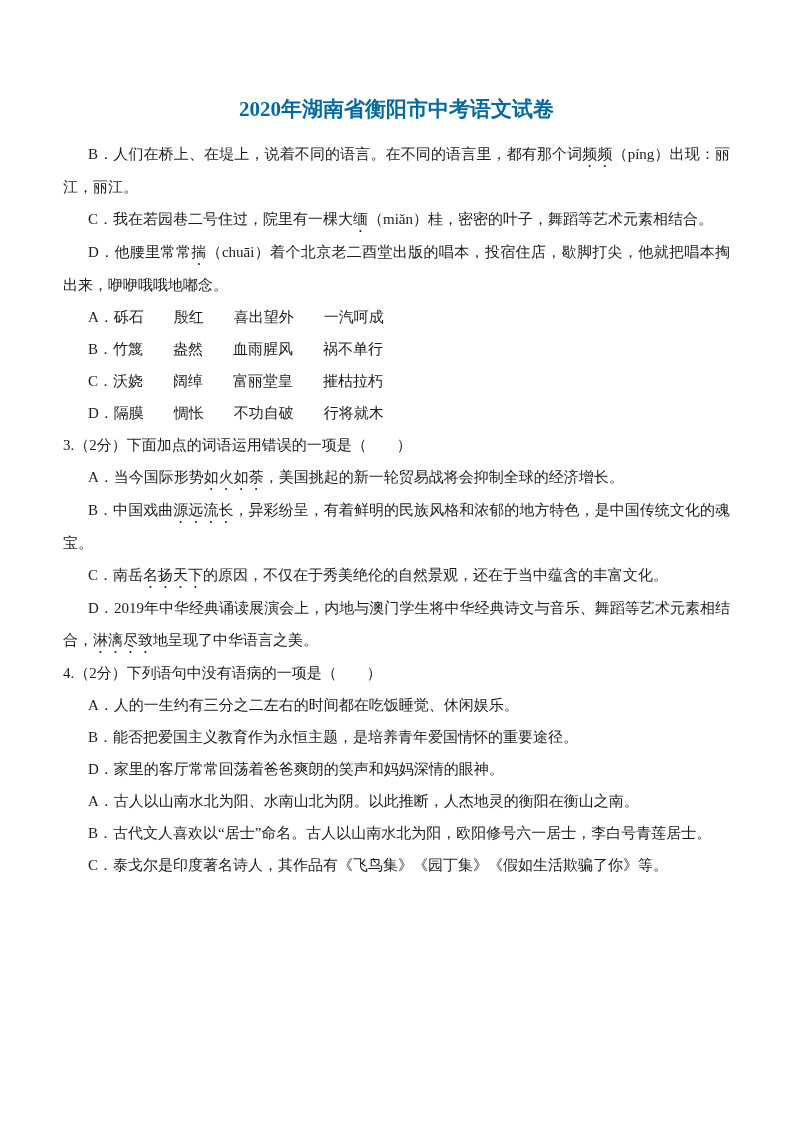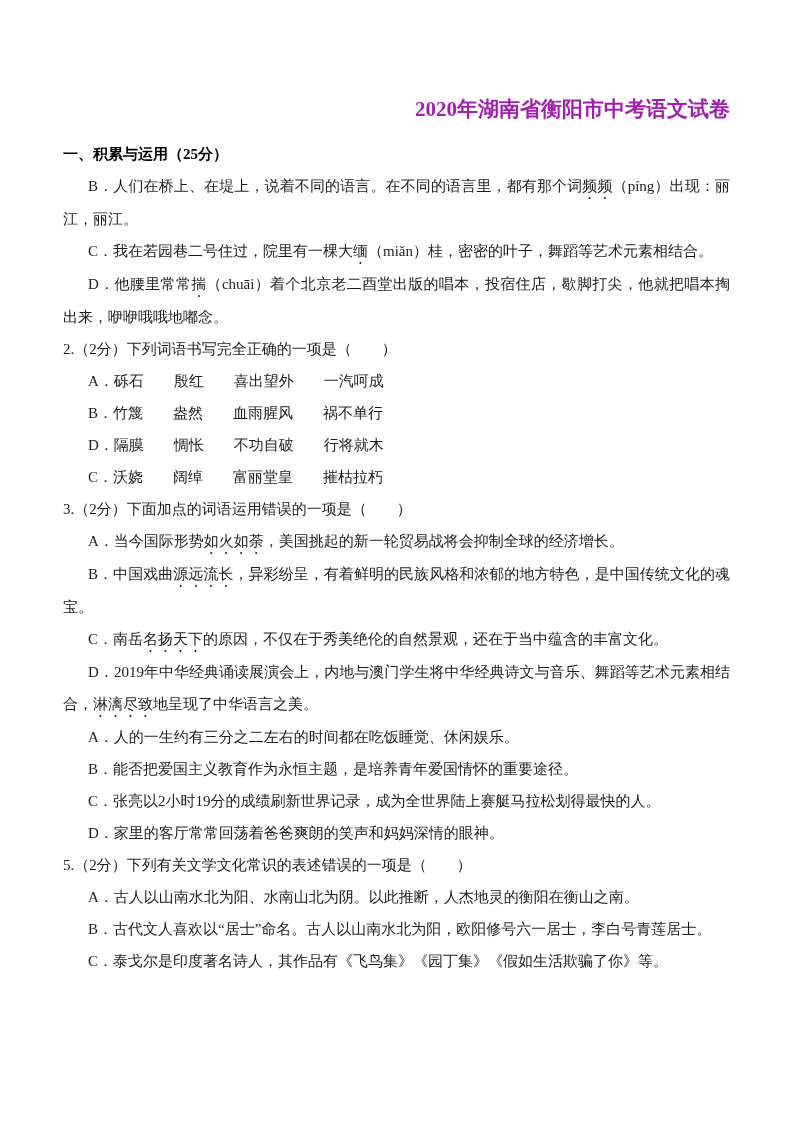--- a/index.html
+++ b/index.html
@@ -18,22 +18,22 @@
     box-sizing: border-box;
     width: 793px;
     height: 1122px;
     padding: 94px 63px 0 63px;
   }
   .title {
     margin: 0 0 14px 0;
     font-size: 21px;
     font-weight: bold;
     line-height: 30px;
-    text-align: right;
-    color: #a21caf;
+    text-align: center;
+    color: #0369a1;
   }
   .line {
     margin: 0;
     font-size: 15px;
     line-height: 32px;
     text-align: justify;
     text-justify: inter-ideograph;
   }
   .heading {
     font-weight: bold;
@@ -48,48 +48,45 @@
     text-emphasis: filled dot;
     text-emphasis-position: under right;
   }
 </style>
 </head>
 <body>
 
 <div class="page">
   <h1 class="title">2020年湖南省衡阳市中考语文试卷</h1>
 
-  <p class="line heading">一、积累与运用（25分）</p>
 
   <div id="questions">
       <section>
         <p class="line option"><span>B．</span><span>人们在桥上、在堤上，说着不同的语言。在不同的语言里，都有那个词</span><span class="emph">频频</span><span>（píng）出现：丽江，丽江。</span></p>
         <p class="line option"><span>C．</span><span>我在若园巷二号住过，院里有一棵大</span><span class="emph">缅</span><span>（miǎn）桂，密密的叶子，舞蹈等艺术元素相结合。</span></p>
         <p class="line option"><span>D．</span><span>他腰里常常</span><span class="emph">揣</span><span>（chuāi）着个北京老二酉堂出版的唱本，投宿住店，歇脚打尖，他就把唱本掏出来，咿咿哦哦地嘟念。</span></p>
       </section>
       <section>
-        <p class="line stem">2.（2分）下列词语书写完全正确的一项是（　　）</p>
         <p class="line option"><span>A．</span><span>砾石　　殷红　　喜出望外　　一汽呵成</span></p>
         <p class="line option"><span>B．</span><span>竹篾　　盎然　　血雨腥风　　祸不单行</span></p>
+        <p class="line option"><span>C．</span><span>沃娆　　阔绰　　富丽堂皇　　摧枯拉朽</span></p>
         <p class="line option"><span>D．</span><span>隔膜　　惆怅　　不功自破　　行将就木</span></p>
-        <p class="line option"><span>C．</span><span>沃娆　　阔绰　　富丽堂皇　　摧枯拉朽</span></p>
       </section>
       <section>
         <p class="line stem">3.（2分）下面加点的词语运用错误的一项是（　　）</p>
         <p class="line option"><span>A．</span><span>当今国际形势</span><span class="emph">如火如荼</span><span>，美国挑起的新一轮贸易战将会抑制全球的经济增长。</span></p>
         <p class="line option"><span>B．</span><span>中国戏曲</span><span class="emph">源远流长</span><span>，异彩纷呈，有着鲜明的民族风格和浓郁的地方特色，是中国传统文化的魂宝。</span></p>
         <p class="line option"><span>C．</span><span>南岳</span><span class="emph">名扬天下</span><span>的原因，不仅在于秀美绝伦的自然景观，还在于当中蕴含的丰富文化。</span></p>
         <p class="line option"><span>D．</span><span>2019年中华经典诵读展演会上，内地与澳门学生将中华经典诗文与音乐、舞蹈等艺术元素相结合，</span><span class="emph">淋漓尽致</span><span>地呈现了中华语言之美。</span></p>
       </section>
       <section>
+        <p class="line stem">4.（2分）下列语句中没有语病的一项是（　　）</p>
         <p class="line option"><span>A．</span><span>人的一生约有三分之二左右的时间都在吃饭睡觉、休闲娱乐。</span></p>
         <p class="line option"><span>B．</span><span>能否把爱国主义教育作为永恒主题，是培养青年爱国情怀的重要途径。</span></p>
-        <p class="line option"><span>C．</span><span>张亮以2小时19分的成绩刷新世界记录，成为全世界陆上赛艇马拉松划得最快的人。</span></p>
         <p class="line option"><span>D．</span><span>家里的客厅常常回荡着爸爸爽朗的笑声和妈妈深情的眼神。</span></p>
       </section>
       <section>
-        <p class="line stem">5.（2分）下列有关文学文化常识的表述错误的一项是（　　）</p>
         <p class="line option"><span>A．</span><span>古人以山南水北为阳、水南山北为阴。以此推断，人杰地灵的衡阳在衡山之南。</span></p>
         <p class="line option"><span>B．</span><span>古代文人喜欢以“居士”命名。古人以山南水北为阳，欧阳修号六一居士，李白号青莲居士。</span></p>
         <p class="line option"><span>C．</span><span>泰戈尔是印度著名诗人，其作品有《飞鸟集》《园丁集》《假如生活欺骗了你》等。</span></p>
       </section>
     </div>
 </div>
 
 </body></html>

